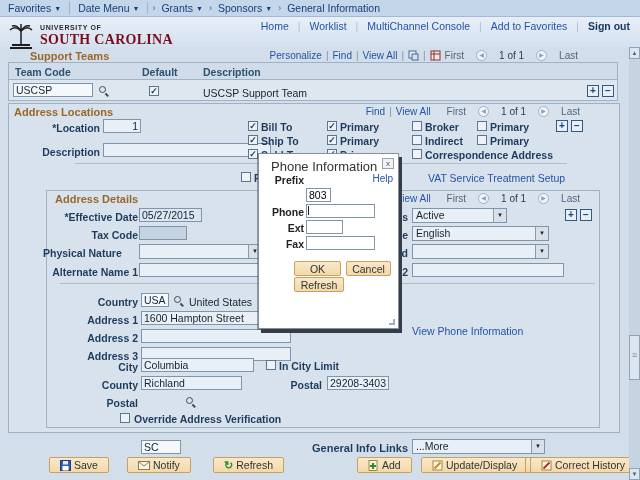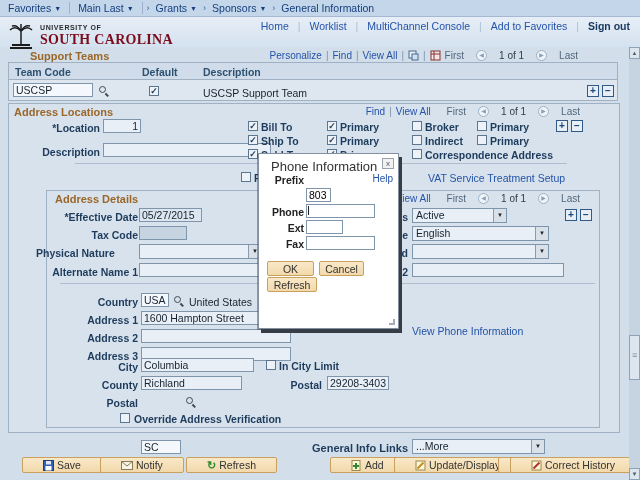--- a/index.html
+++ b/index.html
@@ -51,21 +51,21 @@
   .sel{position:absolute;border:1px solid #7e95ab;background:#e9eff6;height:15px;display:flex;}
   .sel .st{flex:1;font-size:10.5px;line-height:13px;padding:0 3px;color:#16232f;overflow:hidden;white-space:nowrap;}
   .sel .sb{width:13px;background:#d8e0ea;border-left:1px solid #8a9aac;font-size:6px;
            line-height:13px;text-align:center;color:#222;}
   .mag{position:absolute;width:7px;height:7px;border:1.5px solid #3c4a58;border-radius:50%;}
   .mag::after{content:"";position:absolute;width:4px;height:1.5px;background:#3c4a58;
               transform:rotate(45deg);left:5px;top:7px;}
   .hline{position:absolute;height:1px;background:#aebdcd;}
   .tanbtn{position:absolute;display:flex;align-items:center;justify-content:center;gap:3px;
           background:linear-gradient(#f9e8c8,#f2d9ab);border:1px solid #c9a05e;border-radius:2px;
-          font-size:10.5px;color:#333;padding:0 20px;height:16px;white-space:nowrap;}
+          font-size:10.5px;color:#333;padding:0 10px;height:16px;white-space:nowrap;margin-left:27px;}
   
   #modal{position:absolute;left:258px;top:153px;width:141px;height:176px;background:#fff;
          border:1px solid #848fa0;box-shadow:3px 4px 0 #373d46,-1px 1px 0 rgba(55,61,70,.45);z-index:50;}
   #modal .mtitle{position:absolute;left:12px;top:5px;font-size:13px;color:#333;}
   #modal .mclose{position:absolute;right:4px;top:4px;width:12px;height:11px;border:1px solid #9aa3ad;
                  background:#f1f2f4;font-size:8px;line-height:9px;text-align:center;color:#555;}
   #modal .mhelp{position:absolute;right:5px;top:19px;font-size:10px;color:#2453a8;}
   #modal .mlbl{position:absolute;font-size:10.5px;font-weight:bold;color:#222;text-align:right;width:45px;}
   #modal .minp{position:absolute;left:47px;border:1px solid #7e95ab;background:#fff;height:14px;
                font-size:10.5px;padding:0 2px;font-family:"Liberation Sans",sans-serif;}
@@ -87,21 +87,21 @@
 
 <div id="screen">
 
   <div id="crumbbar">
     <span class="crumb-item">
       <span>Favorites</span>
       <span class="caret">▼</span>
     </span>
     <span class="vdiv"></span>
     <span class="crumb-item">
-      <span>Main Last</span>
+      <span>Date Menu</span>
       <span class="caret">▼</span>
     </span>
     <span class="vdiv"></span>
     <span class="chev">›</span>
     <span class="crumb-item" style="padding:0 2px;">
       <span>Grants</span>
       <span class="caret">▼</span>
     </span>
     <span class="chev">›</span>
     <span class="crumb-item" style="padding:0 2px;">
@@ -266,21 +266,21 @@
   <span class="pm" style="left:580px;top:209px;">−</span>
 
   <div class="lbl" style="left:48px;top:229px;width:90px;">Tax Code</div>
   <input class="inp" style="left: 139px; top: 226px; width: 48px;" disabled="" value="">
   <div class="lbl" style="left:300px;top:229px;width:108px;">Language Code</div>
   <div class="sel" style="left:412px;top:226px;width:137px;">
     <span class="st">English</span>
       <span class="sb">▼</span>
   </div>
 
-  <div class="lbl" style="left:36px;top:247px;width:74px;">Physical Nature</div>
+  <div class="lbl" style="left:43px;top:247px;width:74px;">Physical Nature</div>
   <div class="sel" style="left:139px;top:244px;width:123px;">
     <span class="st"></span>
       <span class="sb">▼</span>
   </div>
   <div class="lbl" style="left:300px;top:247px;width:108px;">Where Performed</div>
   <div class="sel" style="left:412px;top:244px;width:137px;">
     <span class="st"></span>
       <span class="sb">▼</span>
   </div>
 

